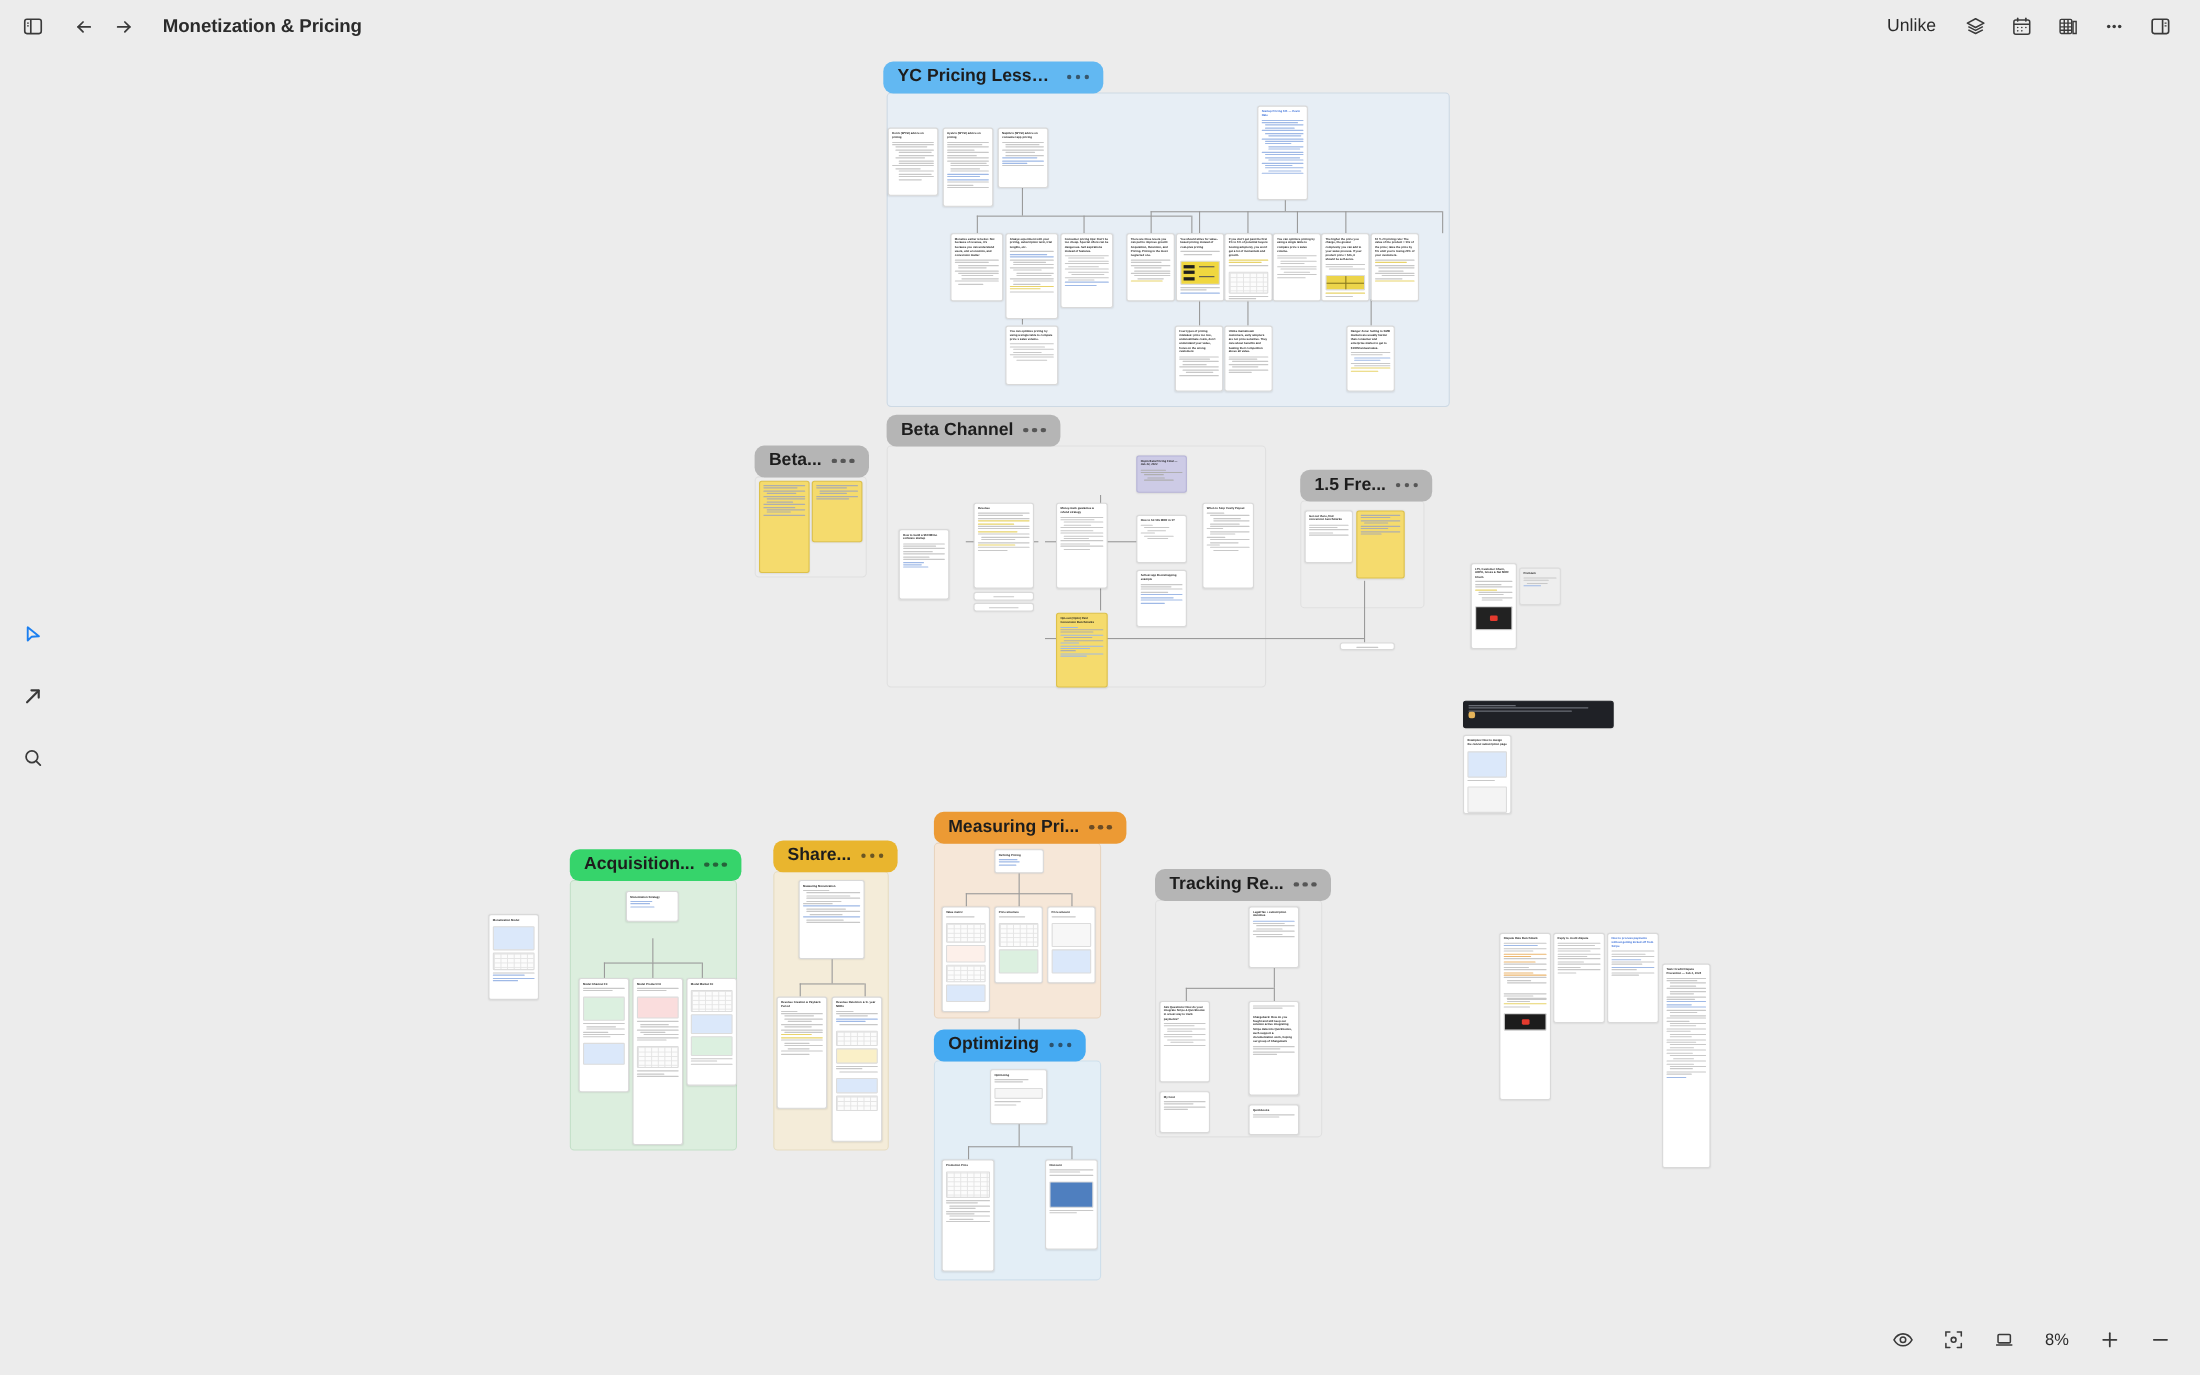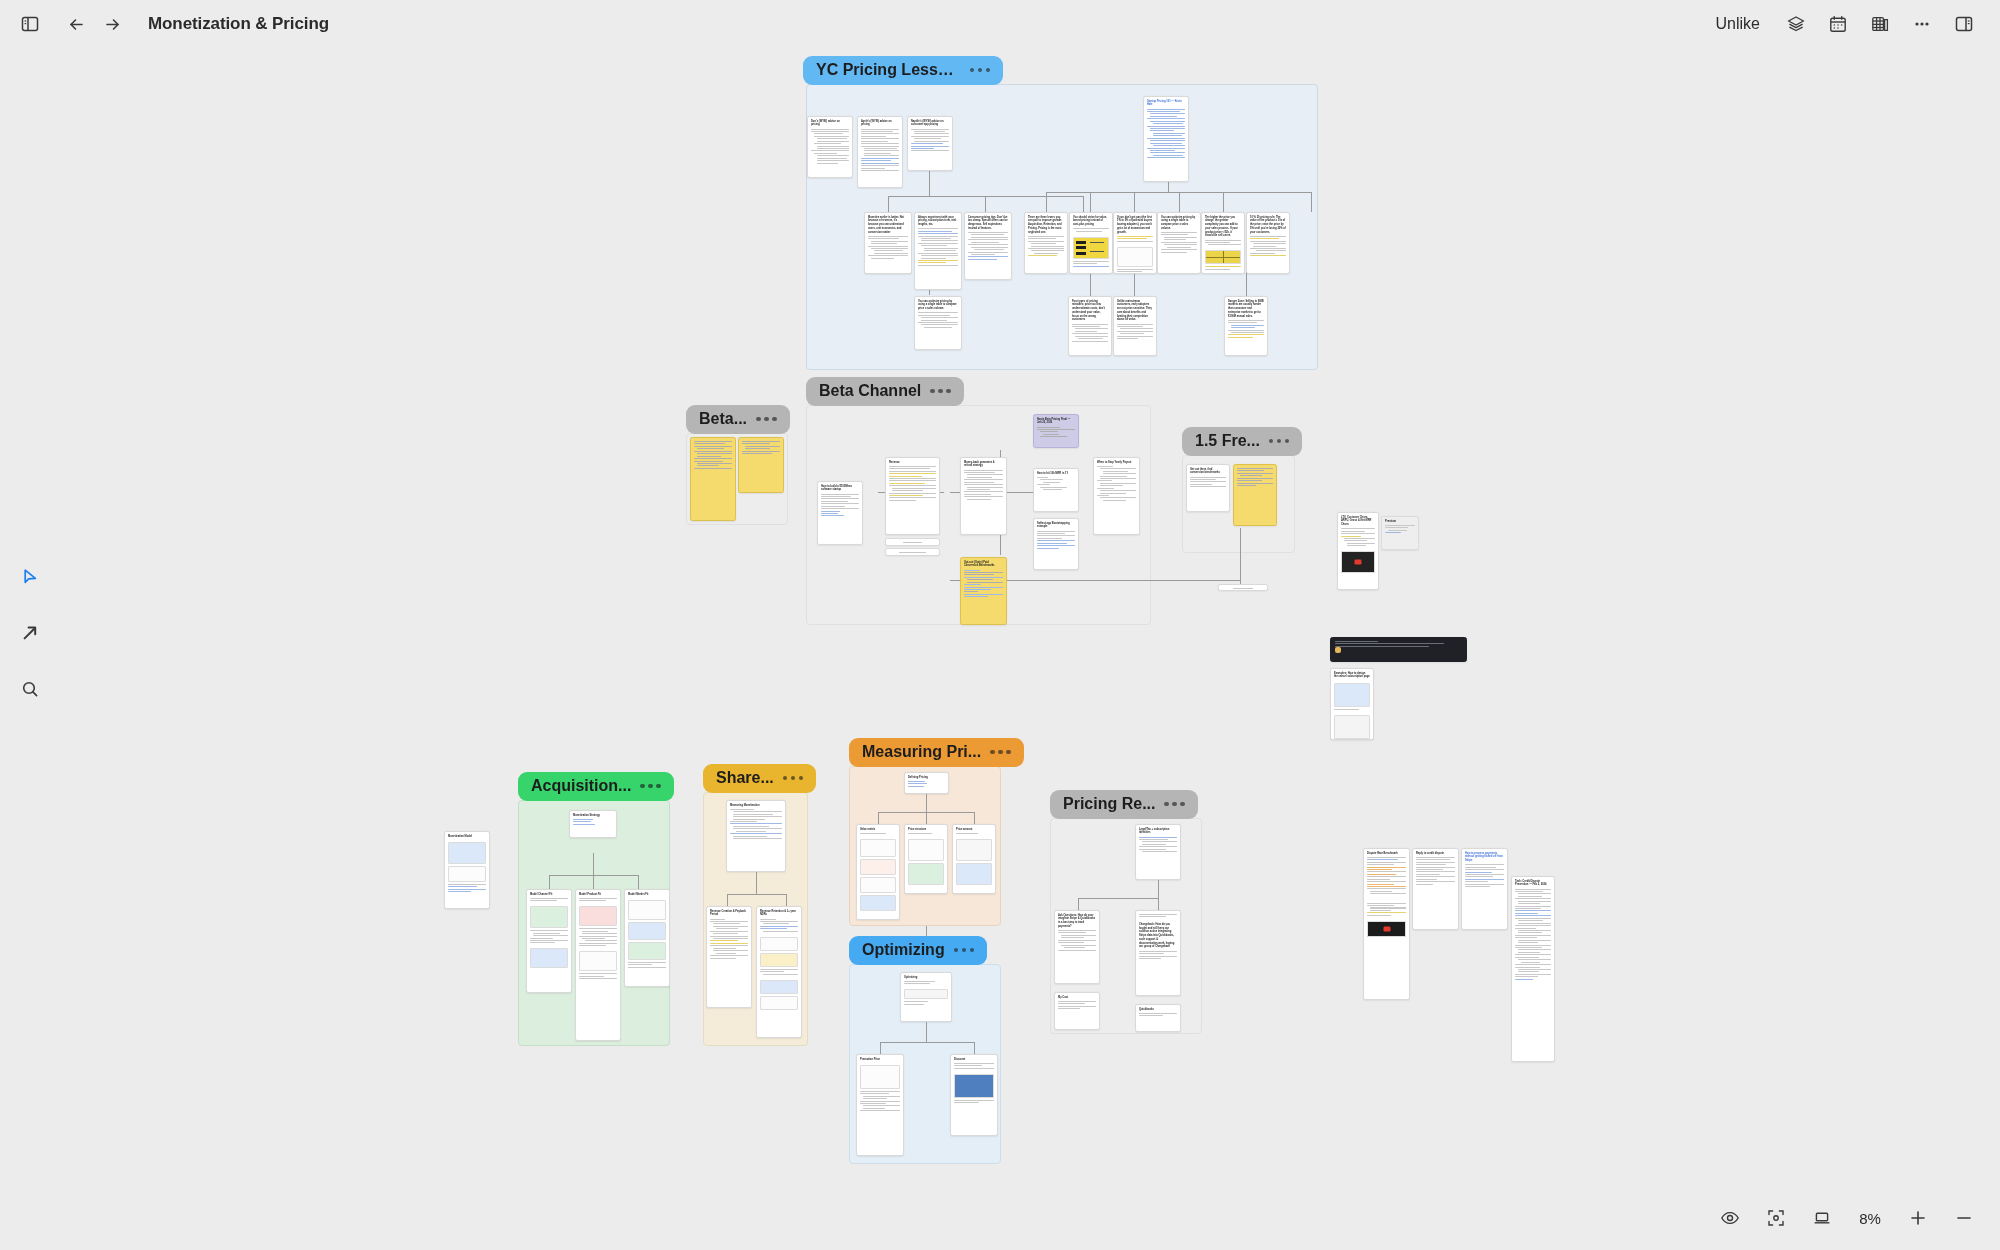--- a/index.html
+++ b/index.html
@@ -1104,21 +1104,21 @@
           <div class="ln"></div>
       </div>
       <div class="thumb blue" style="height:24px; background:#4f7fbf;"></div>
       <div class="lines">
         <div class="ln"></div>
           <div class="ln" style="width:62%"></div>
       </div>
     </div>
 
     <div class="sec-label" style="left:1050px; top:790px; background:#b5b5b5;">
-      <span class="lbl">Pricing Re...</span>
+      <span class="lbl">Tracking Re...</span>
       <span class="dots">
           <i></i>
           <i></i>
           <i></i>
         </span>
     </div>
     <div class="frame" style="left:1050px; top:818px; width:152px; height:216px; background:#ededed; border:1px solid #e0e0e0;"></div>
 
     <div class="card" style="left:1135px; top:824px; width:46px; height:56px;">
       <div class="ctitle">Legal/Tax + subscription identities</div>

